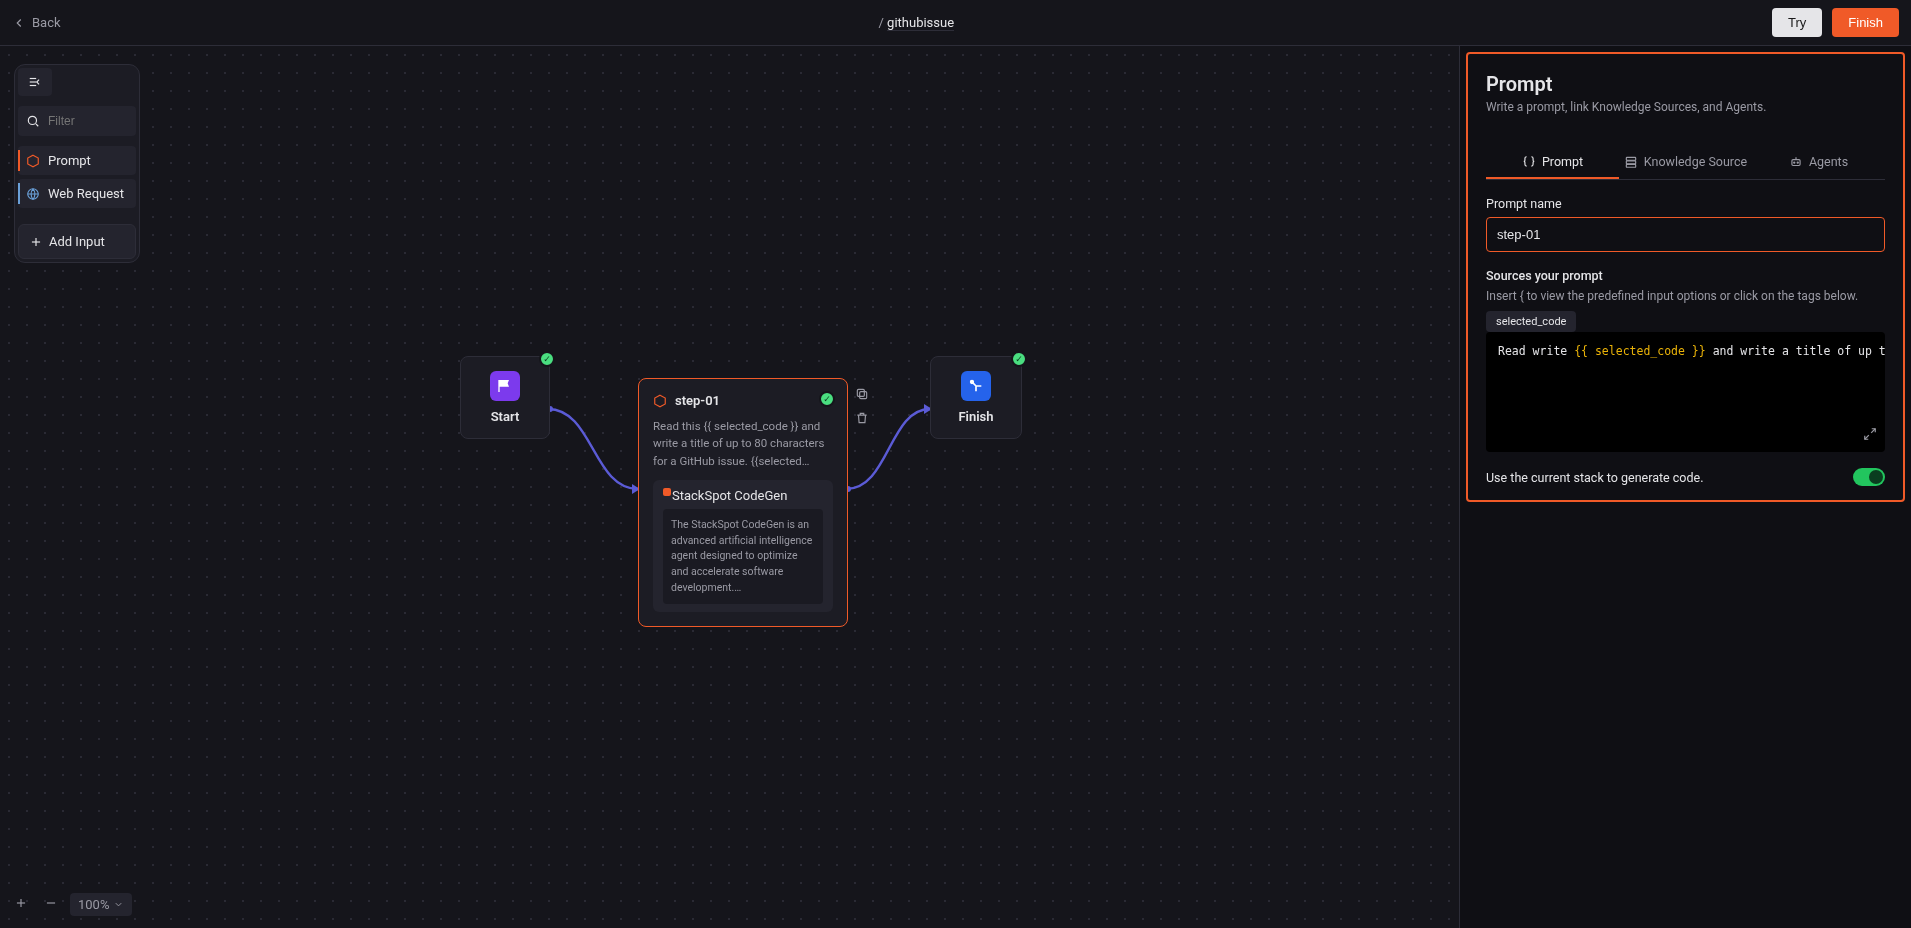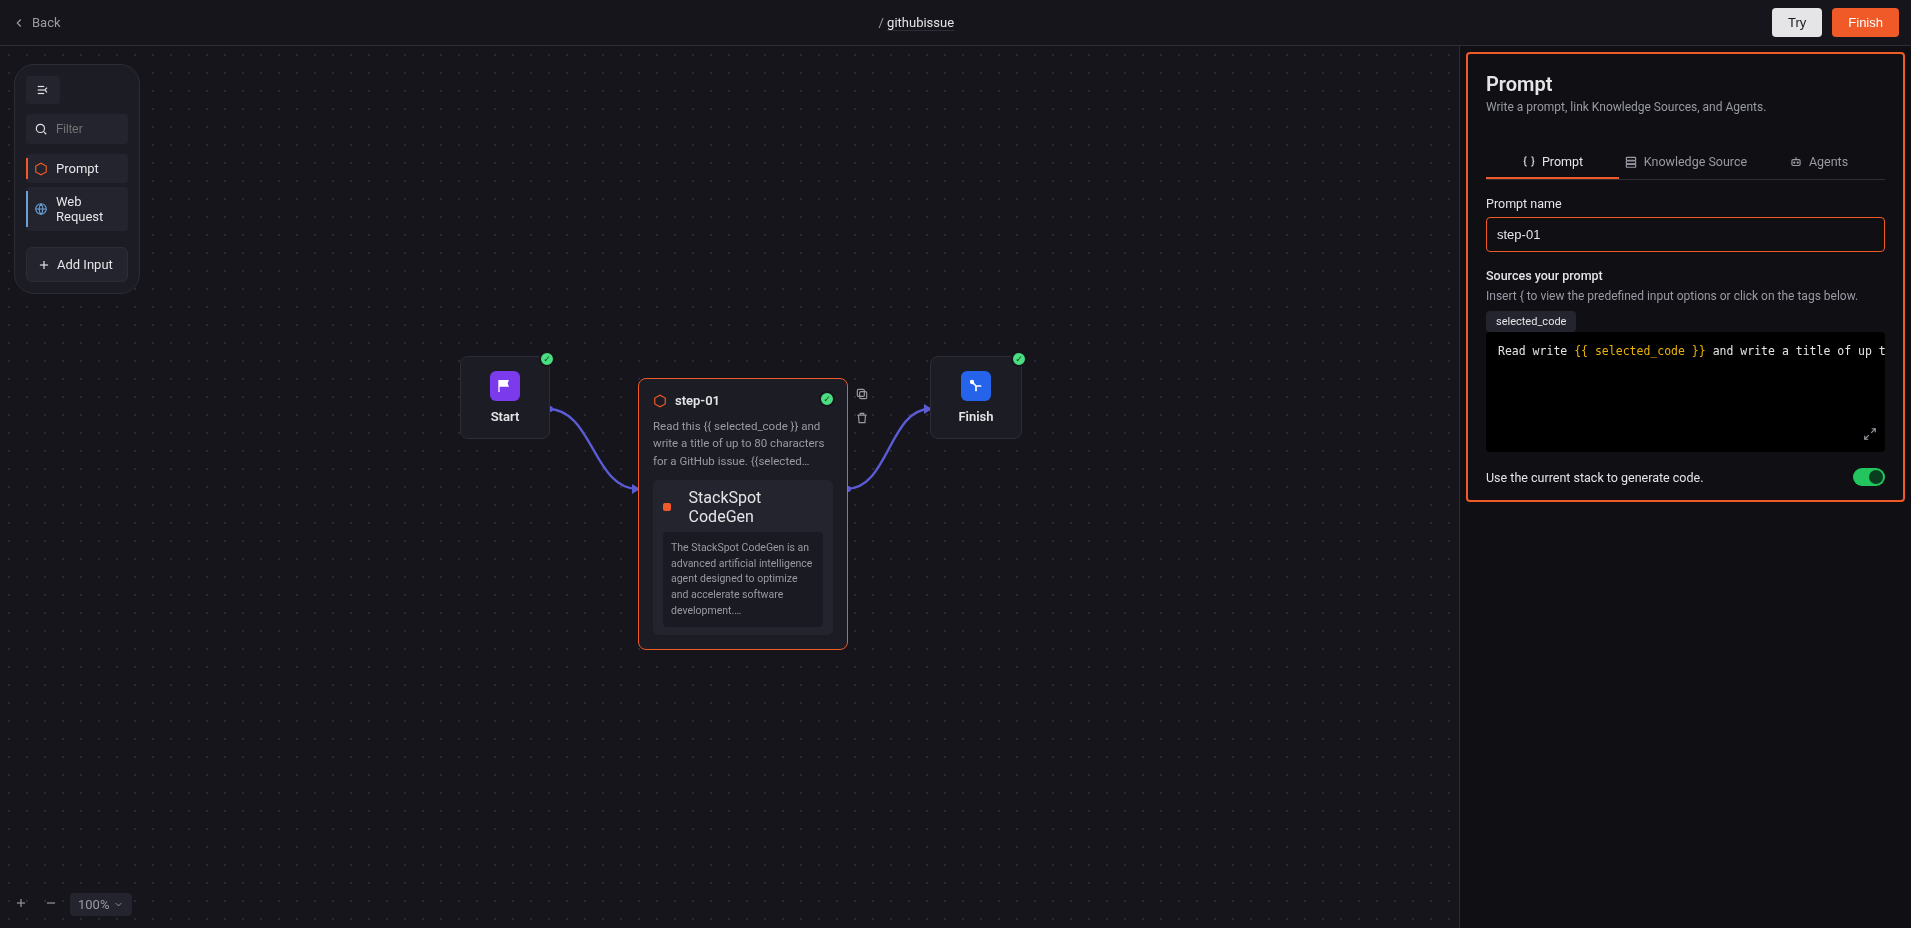--- a/index.html
+++ b/index.html
@@ -60,22 +60,22 @@
   .canvas-area {
     flex: 1; position: relative;
     background-image: radial-gradient(circle, #2a2a34 1px, transparent 1px);
     background-size: 18px 18px;
     overflow: hidden;
   }
 
   
   .sidebar-panel {
     position: absolute; top: 18px; left: 14px; width: 126px;
-    background: var(--panel); border: 1px solid var(--border); border-radius: 20px;
-    padding: 11px;
+    background: var(--panel); border: 1px solid var(--border); border-radius: 11px;
+    padding: 3px;
   }
   .sidebar-icon-btn {
     width: 34px; height: 28px; background: var(--panel-light); border-radius: 4px;
     display: flex; align-items: center; justify-content: center; margin-bottom: 10px;
   }
   .filter-box {
     background: var(--panel-light); border-radius: 4px; padding: 7px 8px;
     display: flex; align-items: center; gap: 6px; margin-bottom: 10px;
   }
   .filter-box input {
@@ -126,21 +126,21 @@
   }
   .step-header {
     display: flex; align-items: center; gap: 8px; margin-bottom: 10px;
   }
   .step-header .hex { color: var(--orange); }
   .step-header .sname { font-weight: 600; }
   .step-desc { font-size: 11.5px; color: var(--text-dim); line-height: 1.5; margin-bottom: 10px; }
   .agent-box {
     background: var(--panel-light); border-radius: 6px; padding: 8px 10px;
   }
-  .agent-name { display: flex; align-items: center; gap: 18px; font-size: 16px; margin-bottom: 6px; }
+  .agent-name { display: flex; align-items: flex-start; gap: 1px; font-size: 13px; margin-bottom: 6px; }
   .agent-dot { width: 8px; height: 8px; background: var(--orange); border-radius: 2px; display:inline-block;}
   .agent-desc { font-size: 10.5px; color: var(--text-dim); line-height: 1.5;
     background: #1a1a22; padding: 8px; border-radius: 4px; }
   .step-side-icons { position: absolute; right: -24px; top: 6px; display:flex; flex-direction:column; gap:6px;}
   .step-side-icons div { width:18px;height:18px;border-radius:4px;display:flex;align-items:center;justify-content:center;cursor:pointer;color:var(--text-dim);}
 
   
   svg.conn { position: absolute; pointer-events: none; }
 
   

